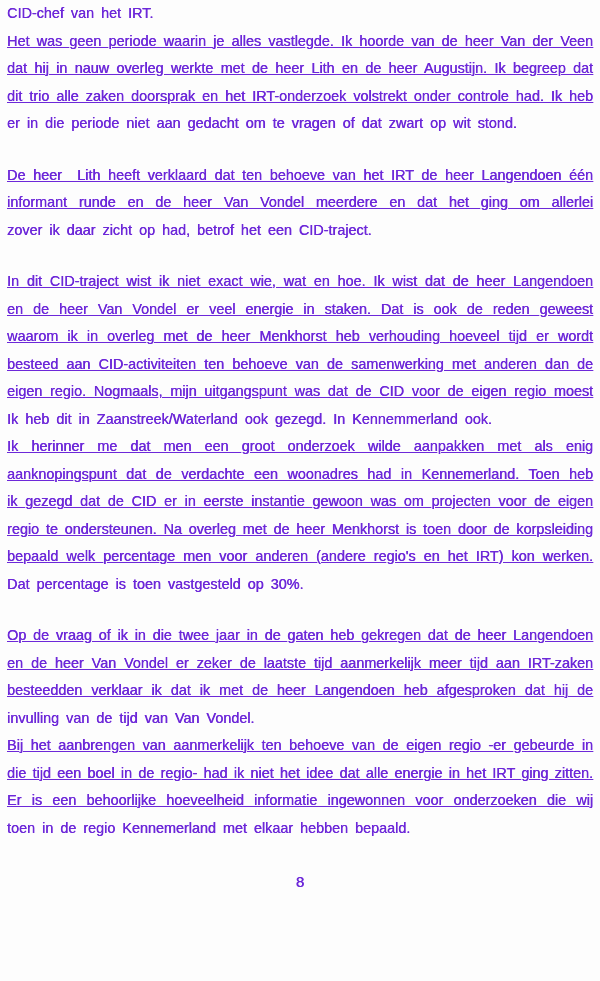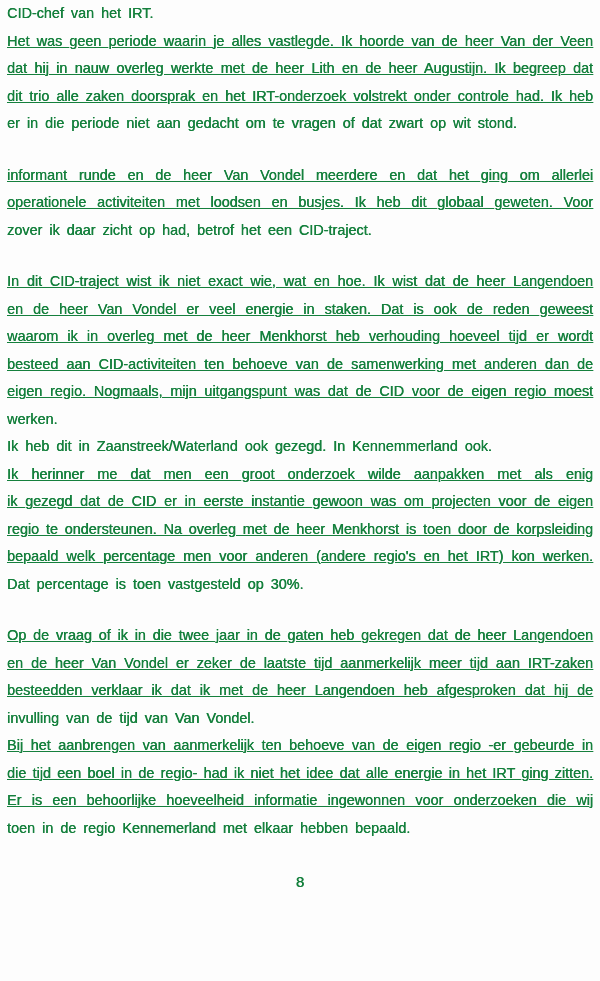--- a/index.html
+++ b/index.html
@@ -13,21 +13,21 @@
     overflow: hidden;
   }
   .page {
     box-sizing: border-box;
     width: 600px;
     height: 981px;
     padding: 0 7px;
     background: #fdfdfd;
     font-family: "Liberation Sans", "DejaVu Sans", sans-serif;
     font-size: 14.4px;
-    color: #15803d;
+    color: #6d28d9;
     
     text-shadow: 0.35px 0 0 currentColor;
   }
   .paragraph {
     margin: 0 0 24px 0;
   }
   .paragraph:last-of-type {
     margin-bottom: 16px;
   }
   .line {
@@ -60,33 +60,33 @@
 <div class="page">
   <div id="content">
       <div class="paragraph">
         <div class="line">CID-chef van het IRT.</div>
         <div class="line j">Het was geen periode waarin je alles vastlegde. Ik hoorde van de heer Van der Veen</div>
         <div class="line j">dat hij in nauw overleg werkte met de heer Lith en de heer Augustijn. Ik begreep dat</div>
         <div class="line j">dit trio alle zaken doorsprak en het IRT-onderzoek volstrekt onder controle had. Ik heb</div>
         <div class="line">er in die periode niet aan gedacht om te vragen of dat zwart op wit stond.</div>
       </div>
       <div class="paragraph">
+        <div class="line j">De heer&nbsp; Lith heeft verklaard dat ten behoeve van het IRT de heer Langendoen één</div>
         <div class="line j">informant runde en de heer Van Vondel meerdere en dat het ging om allerlei</div>
-        <div class="line j">operationele activiteiten met loodsen en busjes. Ik heb dit globaal geweten. Voor</div>
         <div class="line">zover ik daar zicht op had, betrof het een CID-traject.</div>
       </div>
       <div class="paragraph">
         <div class="line j">In dit CID-traject wist ik niet exact wie, wat en hoe. Ik wist dat de heer Langendoen</div>
         <div class="line j">en de heer Van Vondel er veel energie in staken. Dat is ook de reden geweest</div>
         <div class="line j">waarom ik in overleg met de heer Menkhorst heb verhouding hoeveel tijd er wordt</div>
         <div class="line j">besteed aan CID-activiteiten ten behoeve van de samenwerking met anderen dan de</div>
         <div class="line j">eigen regio. Nogmaals, mijn uitgangspunt was dat de CID voor de eigen regio moest</div>
-        <div class="line">werken.</div>
         <div class="line">Ik heb dit in Zaanstreek/Waterland ook gezegd. In Kennemmerland ook.</div>
         <div class="line j">Ik herinner me dat men een groot onderzoek wilde aanpakken met als enig</div>
+        <div class="line j">aanknopingspunt dat de verdachte een woonadres had in Kennemerland. Toen heb</div>
         <div class="line j">ik gezegd dat de CID er in eerste instantie gewoon was om projecten voor de eigen</div>
         <div class="line j">regio te ondersteunen. Na overleg met de heer Menkhorst is toen door de korpsleiding</div>
         <div class="line j">bepaald welk percentage men voor anderen (andere regio's en het IRT) kon werken.</div>
         <div class="line">Dat percentage is toen vastgesteld op 30%.</div>
       </div>
       <div class="paragraph">
         <div class="line j">Op de vraag of ik in die twee jaar in de gaten heb gekregen dat de heer Langendoen</div>
         <div class="line j">en de heer Van Vondel er zeker de laatste tijd aanmerkelijk meer tijd aan IRT-zaken</div>
         <div class="line j">besteedden verklaar ik dat ik met de heer Langendoen heb afgesproken dat hij de</div>
         <div class="line">invulling van de tijd van Van Vondel.</div>

